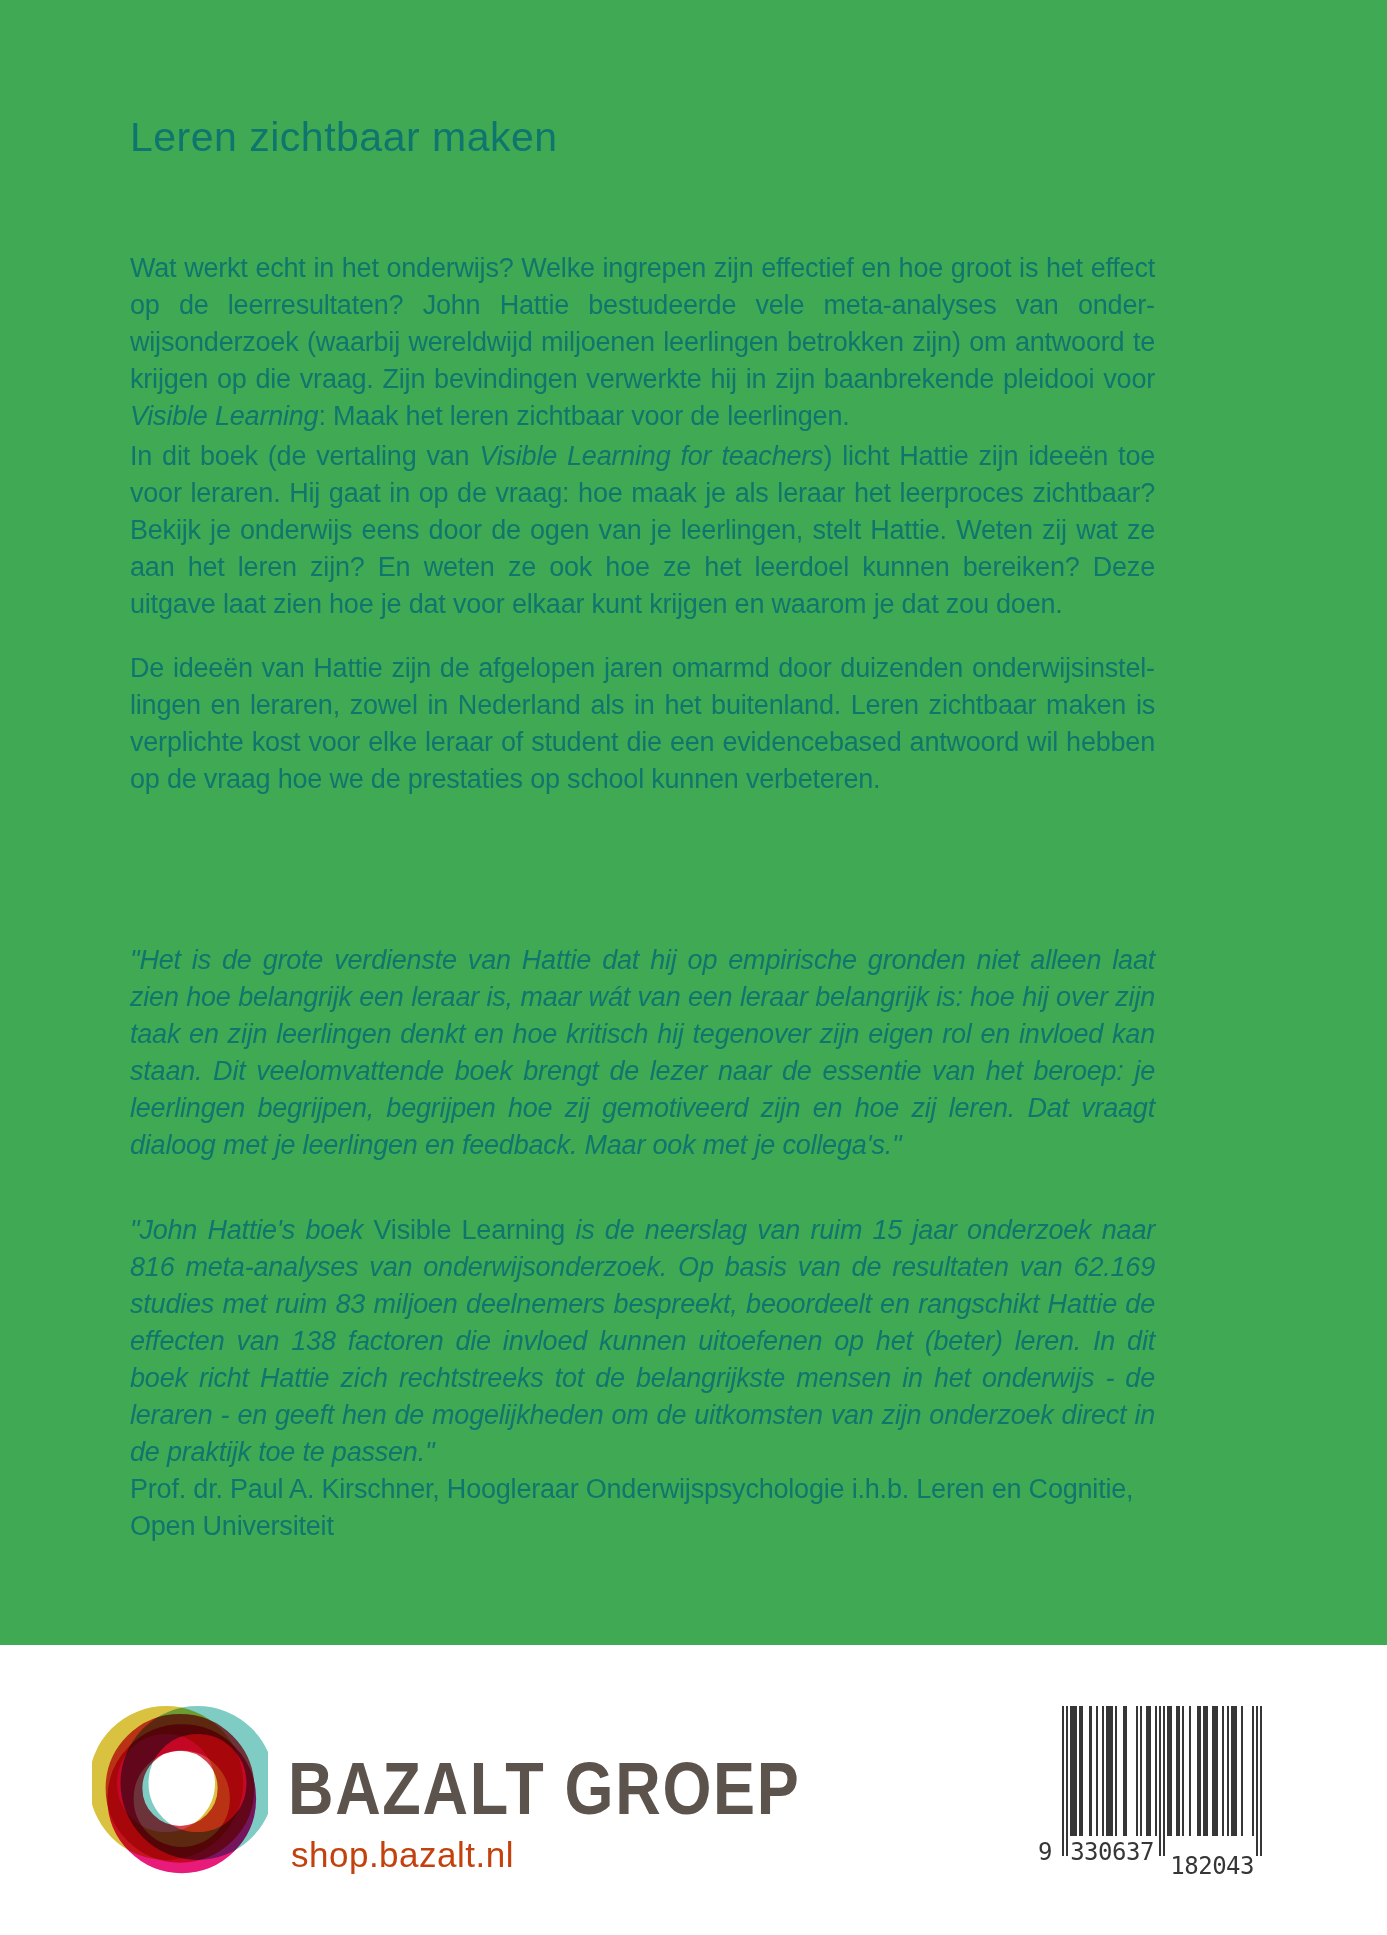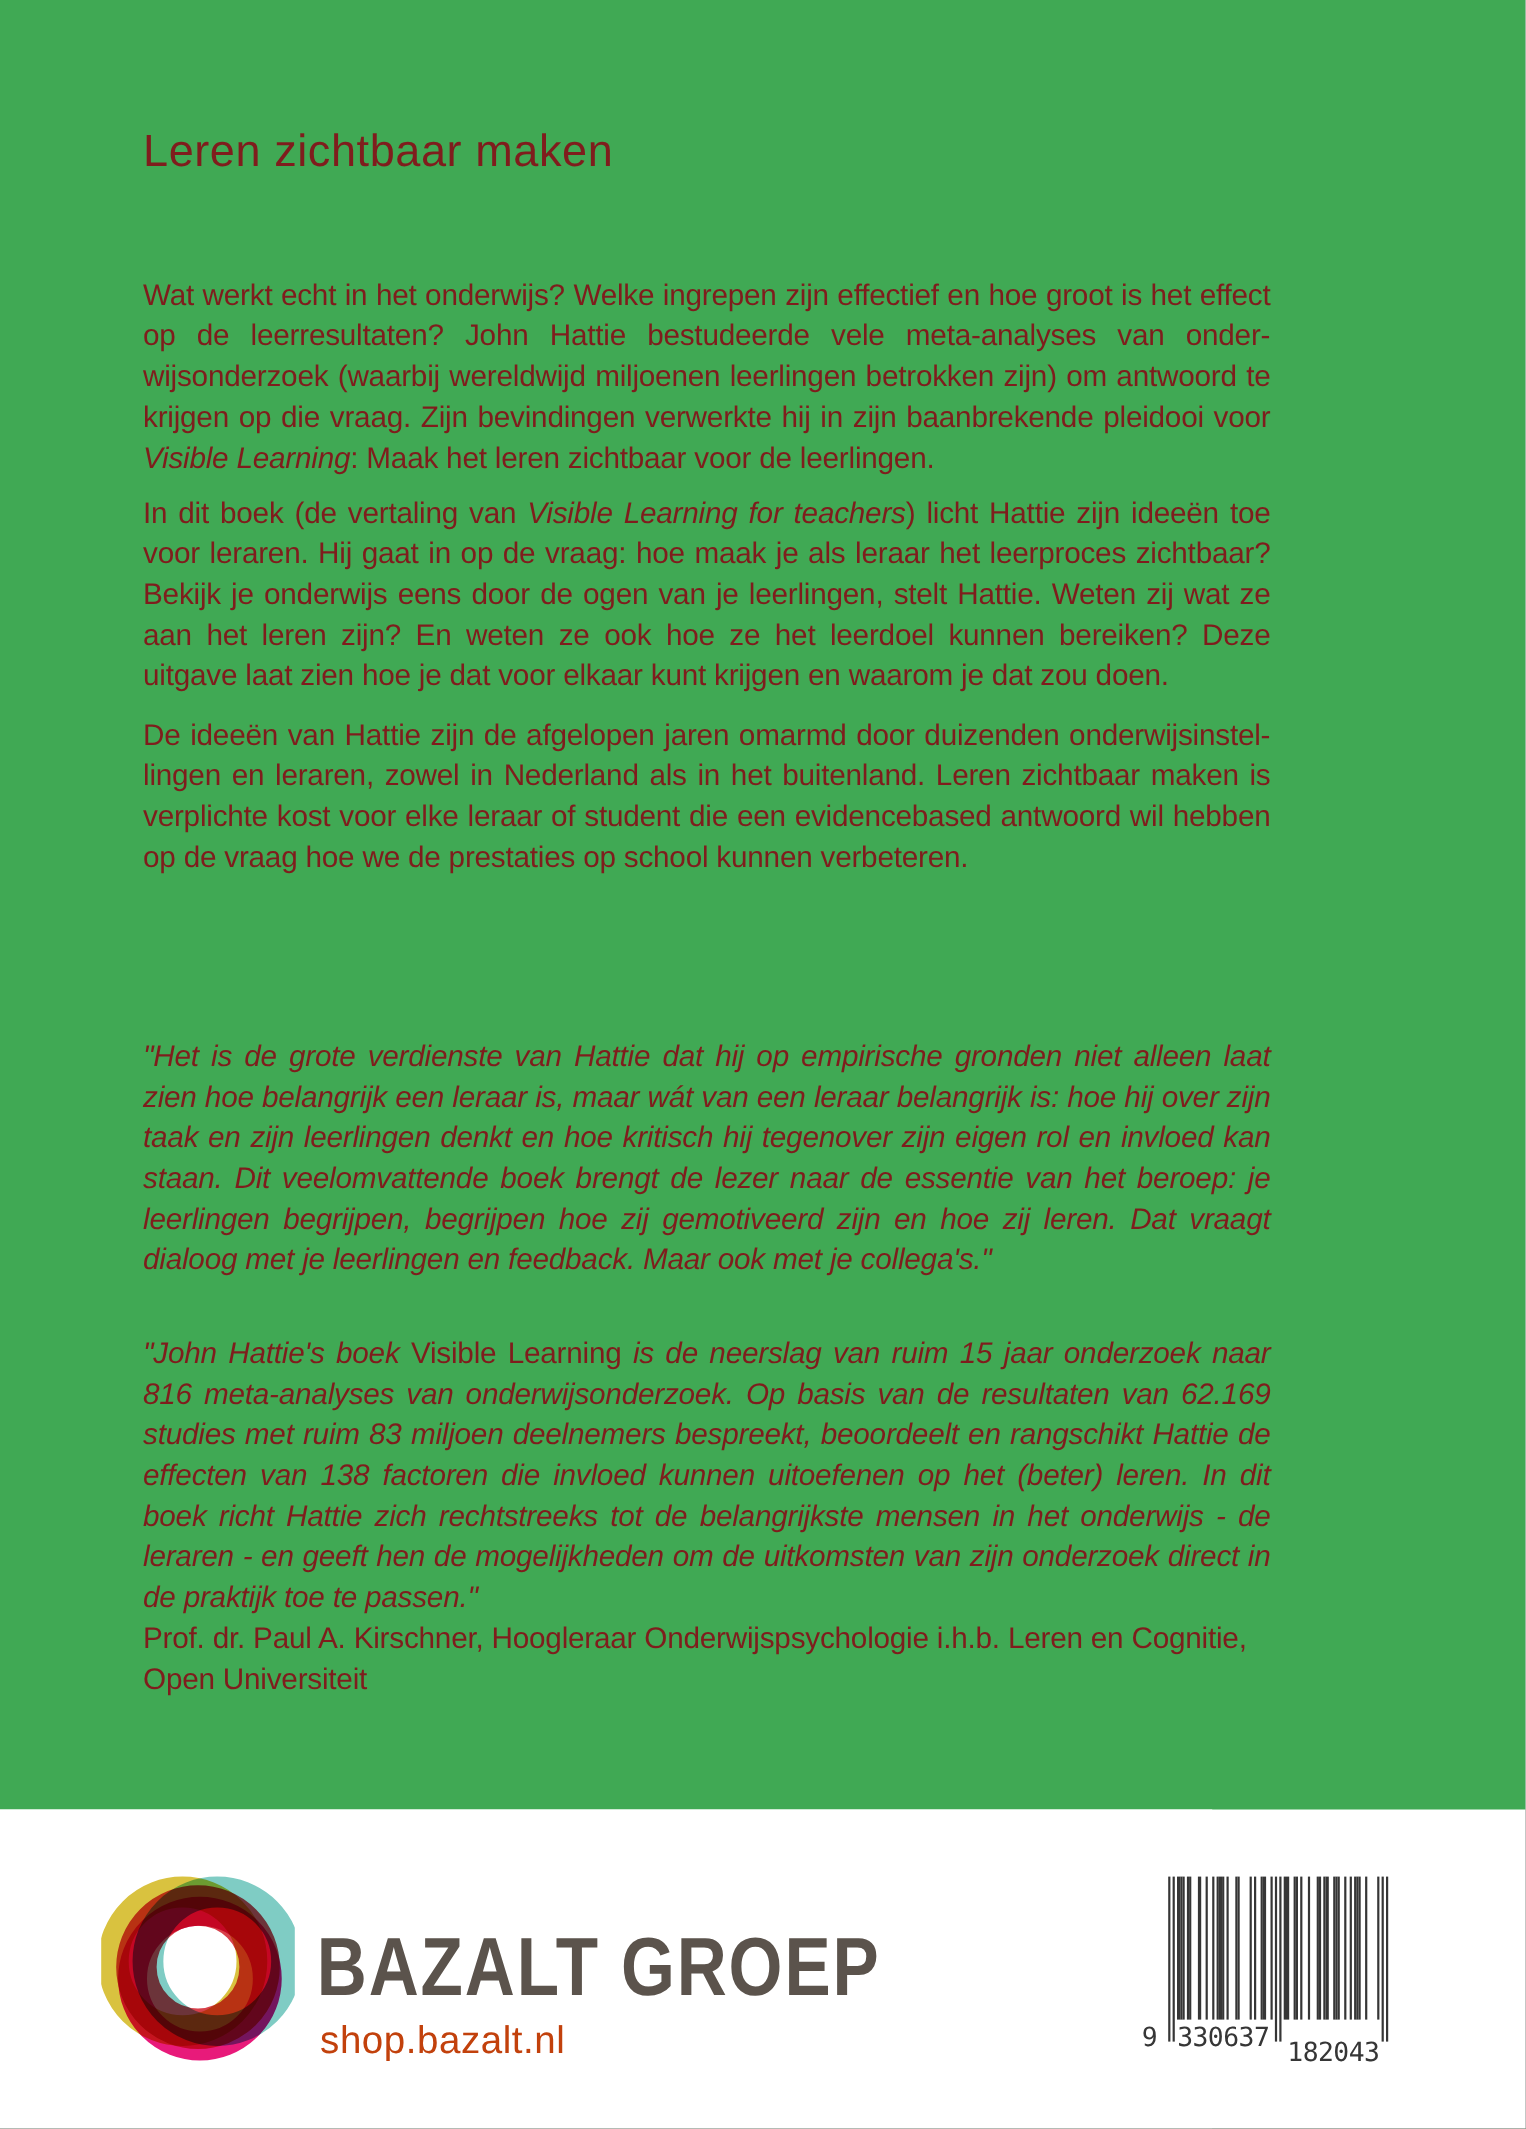--- a/index.html
+++ b/index.html
@@ -1,25 +1,25 @@
 <!DOCTYPE html>
 <html><head>
 <meta charset="utf-8">
 <style>
   html,body{margin:0;padding:0;background:#888;}
   .page{
     position:relative;width:1387px;height:1935px;background:#ffffff;
     font-family:"Liberation Sans",sans-serif;overflow:hidden;margin:0 auto;
   }
   .green-panel{position:absolute;left:0;top:0;width:1387px;height:1645px;background:#40A954;}
-  .txt{position:absolute;left:130px;width:1025px;color:#7f1d1d;}
+  .txt{position:absolute;left:130px;width:1025px;color:#0f766e;}
   .cover-title{top:112px;font-size:41px;line-height:1.25;letter-spacing:0.5px;font-weight:400;}
   .body-par{font-size:27px;line-height:37px;text-align:justify;letter-spacing:-0.2px;}
   .quote-par{font-size:27px;line-height:37px;text-align:justify;letter-spacing:-0.2px;}
-  .p1{top:250px;} .p2{top:448px;} .p3{top:650px;}
+  .p1{top:250px;} .p2{top:438px;} .p3{top:650px;}
   .q1{top:942px;} .q2{top:1212px;}
   .attribution{font-style:normal;text-align:left;}
   
   .footer{position:absolute;left:0;top:1645px;width:1102px;height:290px;background:#ffffff;}
   .logo{position:absolute;left:92px;top:47px;width:176px;height:196px;}
   .brand{
     position:absolute;left:288px;top:100px;font-size:75px;font-weight:bold;
     color:#5b534c;letter-spacing:2px;transform:scaleX(0.84);transform-origin:left center;
     white-space:nowrap;
   }

